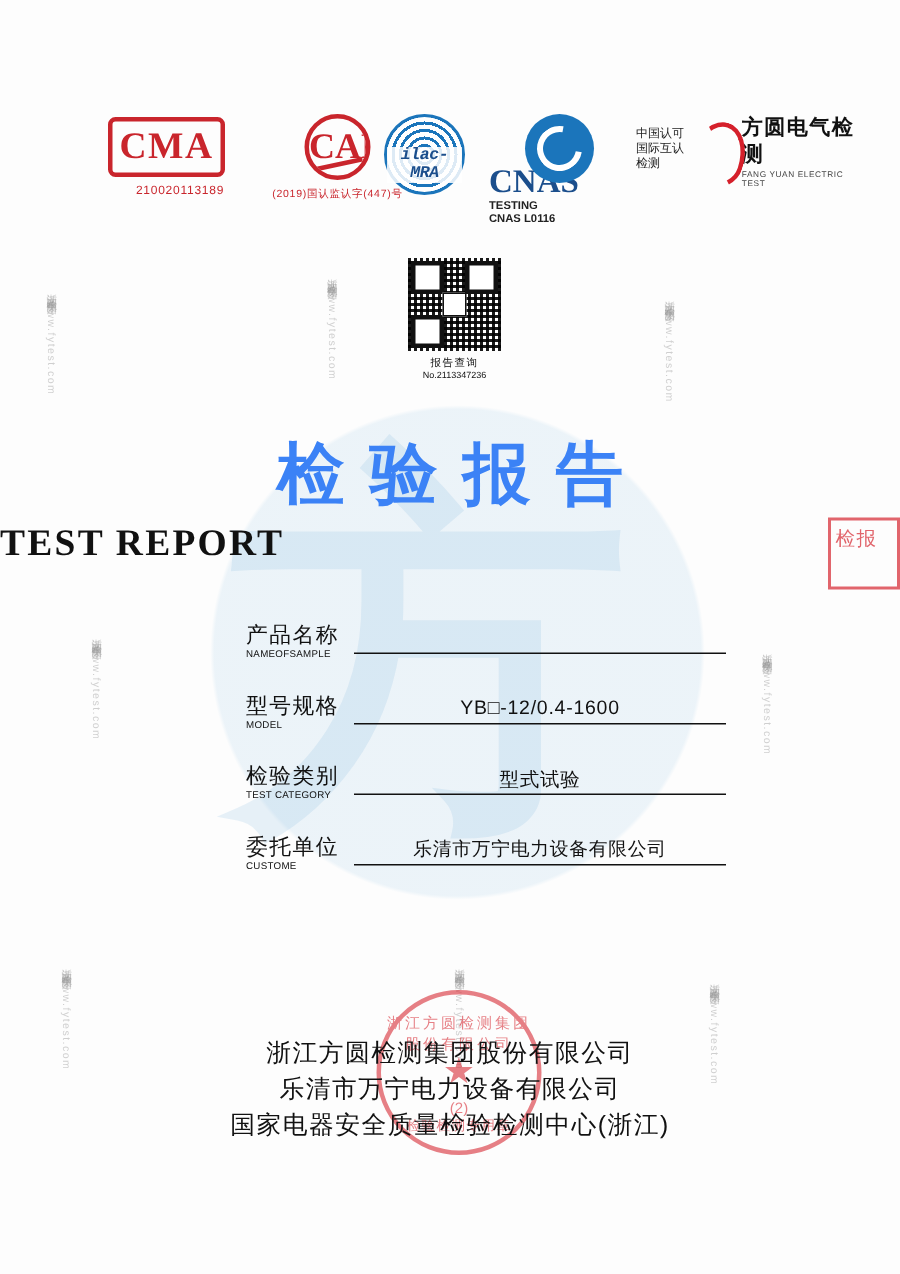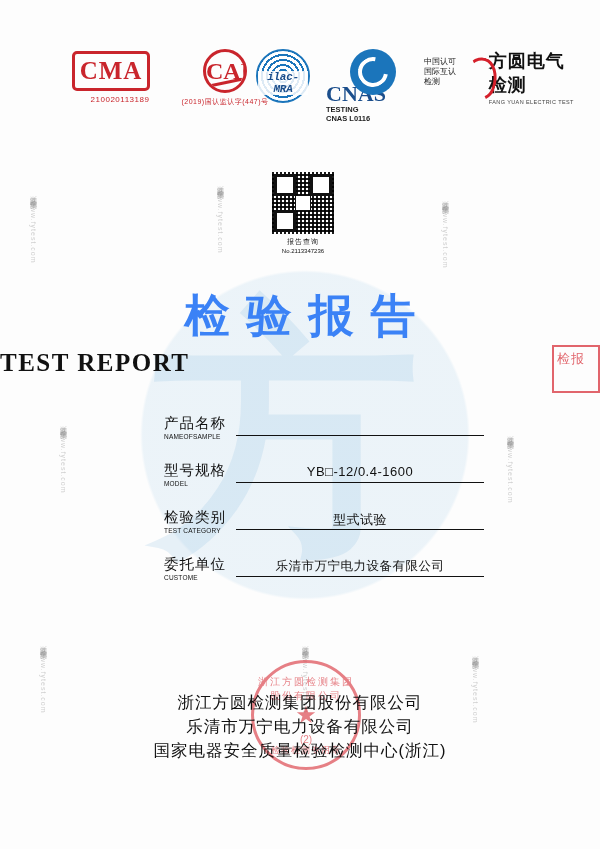--- a/index.html
+++ b/index.html
@@ -48,21 +48,21 @@
     font-size: 7px;
     writing-mode: vertical-rl;
     white-space: nowrap;
     letter-spacing: 1px;
   }
 
   
   .logos {
     position: absolute;
     left: 0;
-    top: 45px;
+    top: 72px;
     width: 528px;
     height: 80px;
   }
   .logo {
     position: absolute;
     text-align: center;
   }
   .cma-box {
     width: 78px;
     height: 40px;
@@ -190,21 +190,21 @@
     top: 2px;
     width: 30px;
     height: 38px;
     border: 3px solid #d5202b;
     border-radius: 50% 50% 50% 50% / 60% 60% 40% 40%;
     border-left-color: transparent;
     border-bottom-color: transparent;
     transform: rotate(18deg);
   }
   .fy-name {
-    font-size: 18px;
+    font-size: 14px;
     color: #111;
     font-weight: bold;
     letter-spacing: 1px;
     font-family: "Liberation Sans", sans-serif;
   }
   .fy-en {
     font-size: 5.5px;
     color: #444;
     letter-spacing: 0.4px;
     margin-top: 2px;

